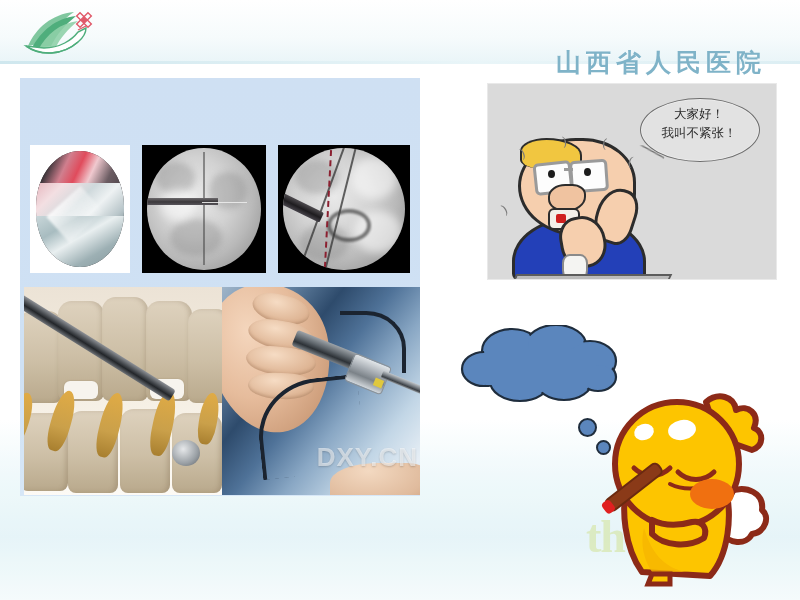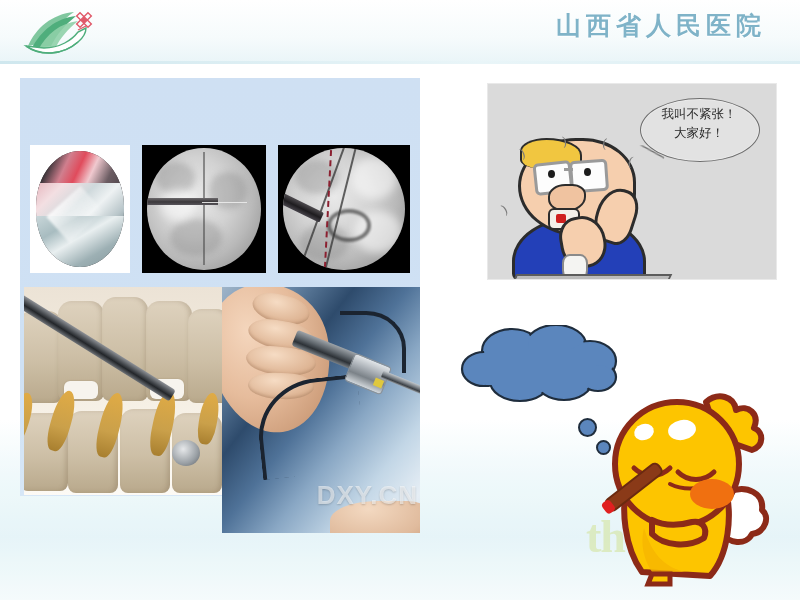--- a/index.html
+++ b/index.html
@@ -48,20 +48,21 @@
     text-align: center;
   }
   .brand-cn {
     font-family: "DejaVu Serif", serif;
     font-size: 25px;
     font-weight: bold;
     letter-spacing: 5px;
     color: #7fb3c8;
     text-shadow: 0 1px 0 #ffffff;
     white-space: nowrap;
+    margin-top: 37px;
   }
   .brand-en {
     font-family: "DejaVu Serif", serif;
     font-size: 10.5px;
     letter-spacing: 0.6px;
     color: #8fbccd;
     margin-top: 3px;
     white-space: nowrap;
   }
 
@@ -263,21 +264,21 @@
   .trephine-tip {
     position: absolute;
     left: 148px; top: 153px;
     width: 28px; height: 26px;
     background: radial-gradient(circle at 40% 35%, #e6e8ea, #9aa0a5 60%, #5d6166);
     border-radius: 50%;
   }
 
   .surgery {
     left: 222px; top: 287px;
-    width: 198px; height: 246px;
+    width: 198px; height: 208px;
     overflow: hidden;
     background: #4b6a8f;
   }
   .su-drape {
     position: absolute; inset: 0;
     background: linear-gradient(128deg, #9fb4c8 0%, #6d8cab 16%, #2e4b6c 34%, #4f7298 48%, #89a7c4 62%, #c2d6e6 78%, #e6eef5 92%, #cfe0ec 100%);
   }
   .su-hand {
     position: absolute;
     left: -12px; top: -4px;
@@ -725,22 +726,22 @@
       <div class="p-table"></div>
       <div class="sweat" style="left:16px;top:14px;transform:rotate(-20deg);">)</div>
       <div class="sweat" style="left:58px;top:2px;transform:rotate(-10deg);">)</div>
       <div class="sweat" style="left:98px;top:4px;transform:rotate(8deg);">(</div>
       <div class="sweat" style="left:124px;top:22px;transform:rotate(14deg);">(</div>
       <div class="sweat" style="left:-2px;top:70px;transform:rotate(-28deg);">)</div>
     </div>
     <div class="speech-tail"></div>
     <div class="speech-bubble"></div>
     <div class="speech-text">
+      <div>大家好！</div>
       <div>我叫不紧张！</div>
-      <div>大家好！</div>
     </div>
   </div>
 
   <div class="cloud">
     <svg width="170" height="84" viewBox="0 0 170 84">
       <g fill="#5b86bd" stroke="#1f2d3d" stroke-width="2.2">
         <ellipse cx="52" cy="26" rx="30" ry="22"></ellipse>
         <ellipse cx="96" cy="20" rx="30" ry="20"></ellipse>
         <ellipse cx="130" cy="36" rx="26" ry="20"></ellipse>
         <ellipse cx="24" cy="44" rx="22" ry="17"></ellipse>

